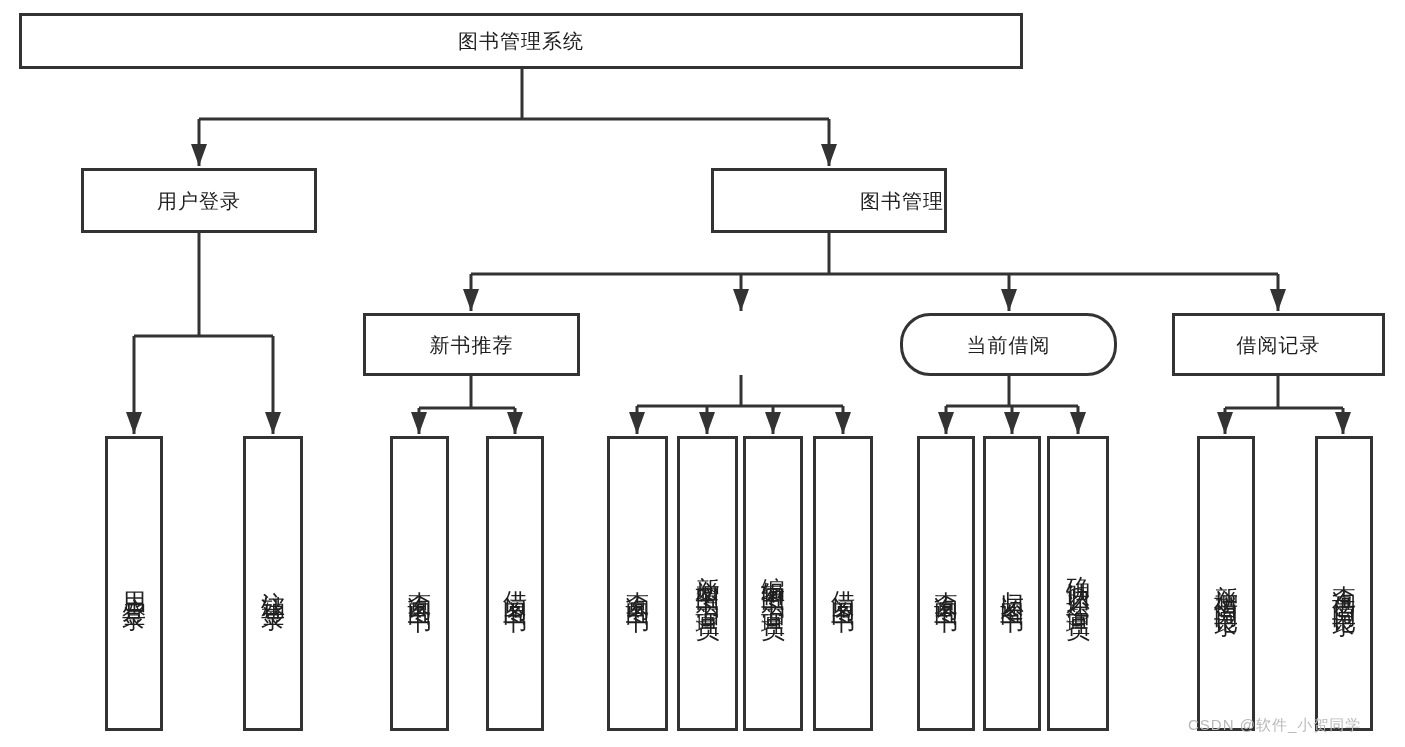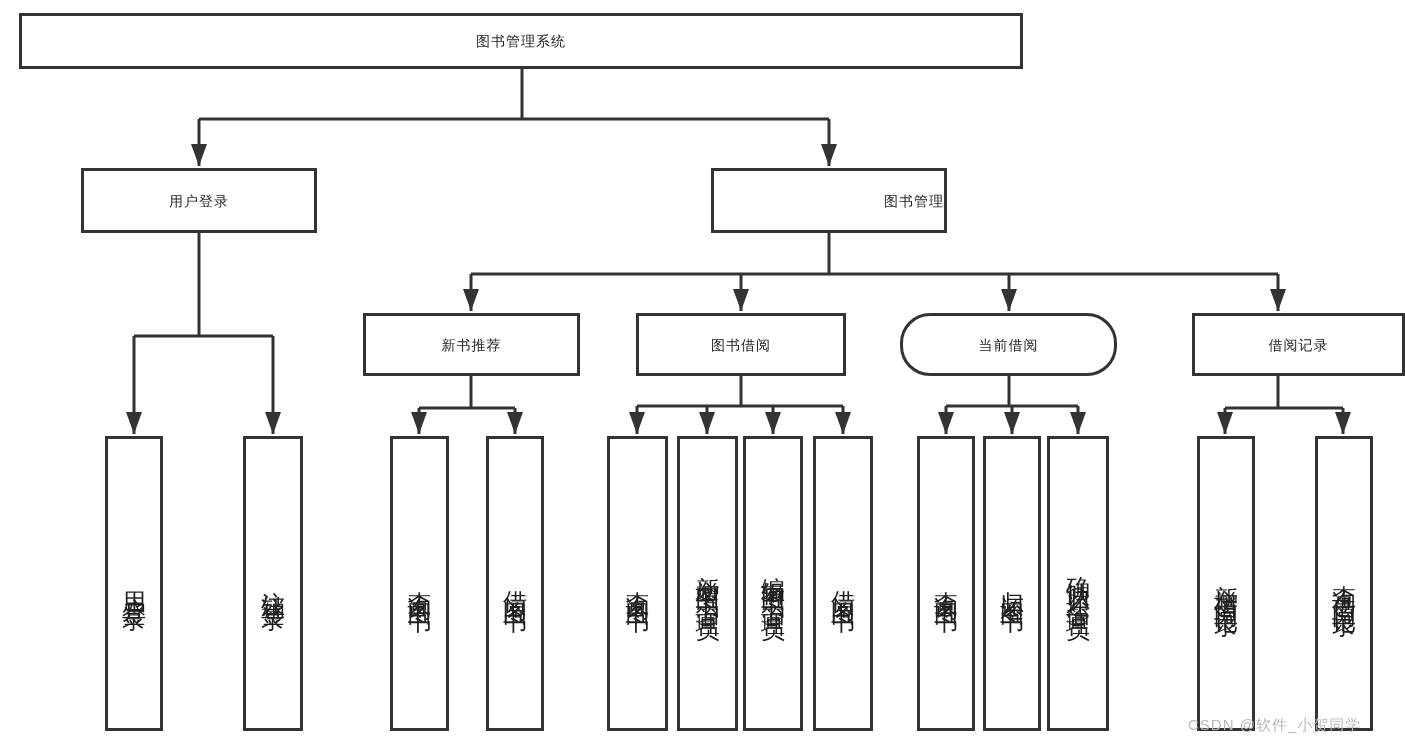--- a/index.html
+++ b/index.html
@@ -12,21 +12,21 @@
   }
   .wires{position:absolute;left:0;top:0;width:1405px;height:747px;}
   .node{
     position:absolute;
     box-sizing:border-box;
     border:3px solid #333333;
     background:#ffffff;
     display:flex;align-items:center;justify-content:center;
     color:#1f1f1f;
   }
-  .hnode{font-size:14px;letter-spacing:1px;line-height:1;}
+  .hnode{font-size:20px;letter-spacing:1px;line-height:1;}
   .vnode .vtext{
     writing-mode:vertical-rl;
     text-orientation:mixed;
     font-size:24px;
     letter-spacing:6px;
     line-height:1;
     white-space:nowrap;
   }
   .watermark{
     position:absolute;
@@ -104,27 +104,24 @@
   <div class="node hnode" style="left:81px;top:168px;width:236px;height:65px;">
     <span>用户登录</span>
   </div>
   <div class="node hnode" style="left:711px;top:168px;width:236px;height:65px;justify-content:flex-end;">
     <span>图书管理</span>
   </div>
 
   <div class="node hnode" style="left:363px;top:313px;width:217px;height:63px;justify-content:center;">
     <span>新书推荐</span>
   </div>
-  <div class="node hnode" style="left:636px;top:313px;width:210px;height:63px;">
-    <span>图书借阅</span>
-  </div>
   <div class="node hnode" style="left:900px;top:313px;width:217px;height:63px;border-radius:30px;">
     <span>当前借阅</span>
   </div>
-  <div class="node hnode" style="left:1172px;top:313px;width:213px;height:63px;margin-left:20px;">
+  <div class="node hnode" style="left:1172px;top:313px;width:213px;height:63px;">
     <span>借阅记录</span>
   </div>
 
   <div class="node vnode" style="left:105px;top:436px;width:58px;height:295px;">
     <span class="vtext">用户登录</span>
   </div>
   <div class="node vnode" style="left:243px;top:436px;width:60px;height:295px;">
     <span class="vtext">注销登录</span>
   </div>
 

